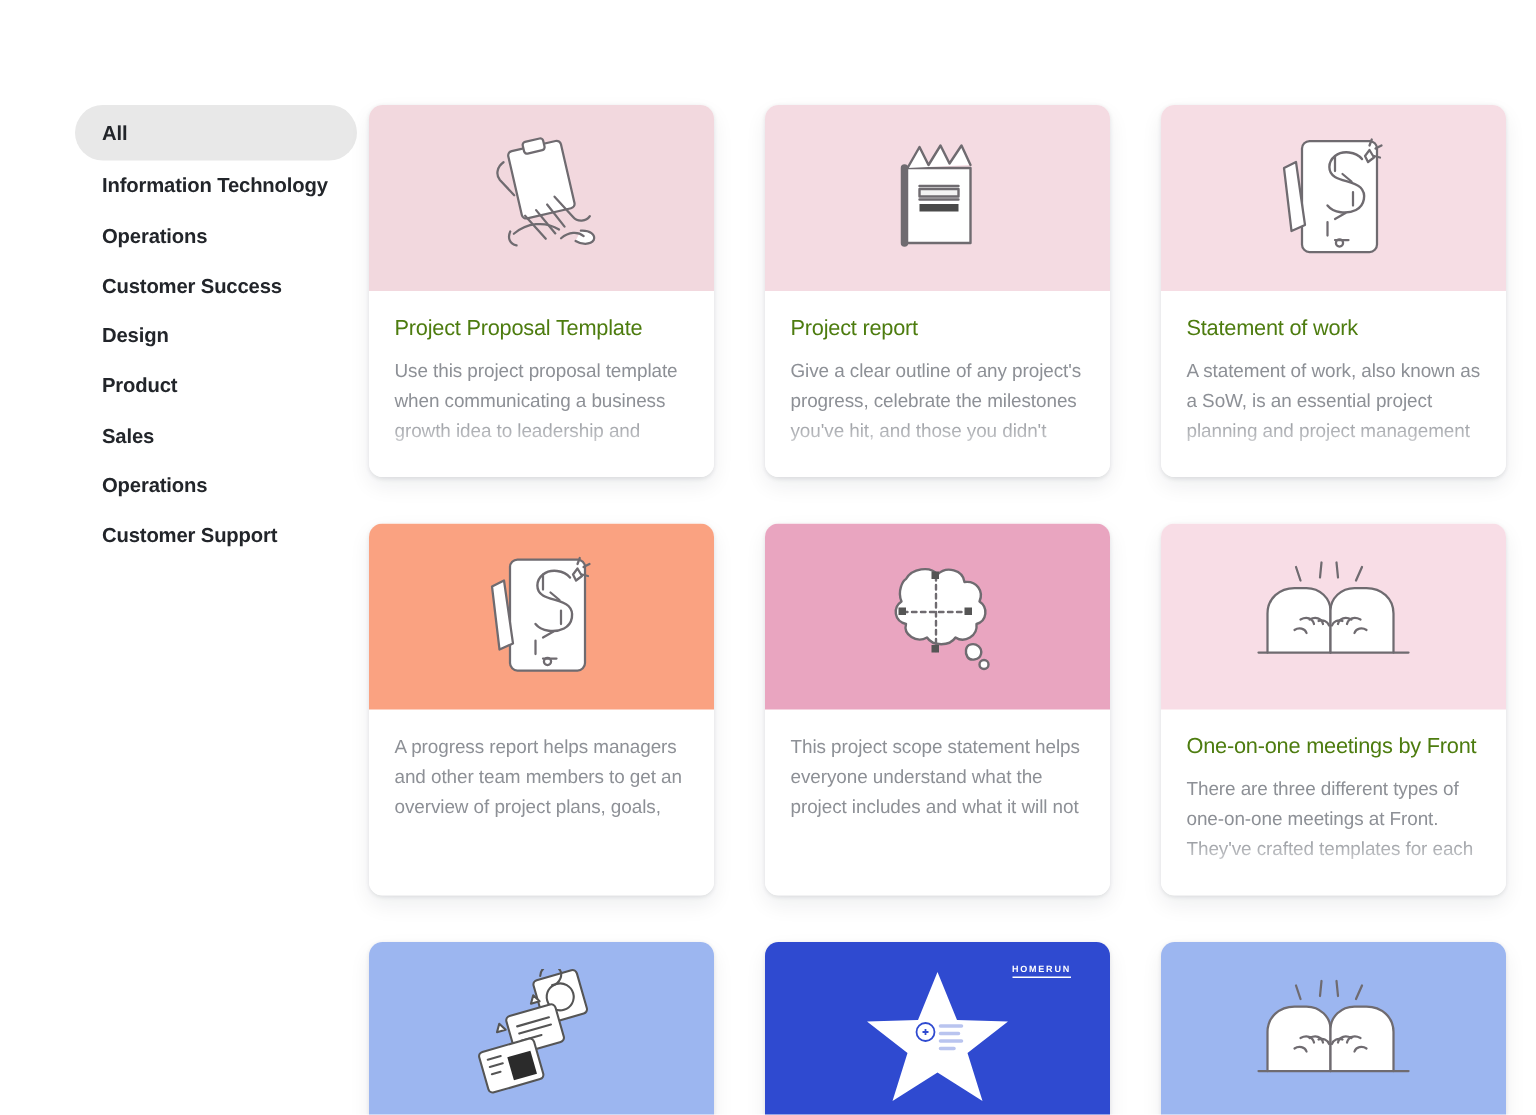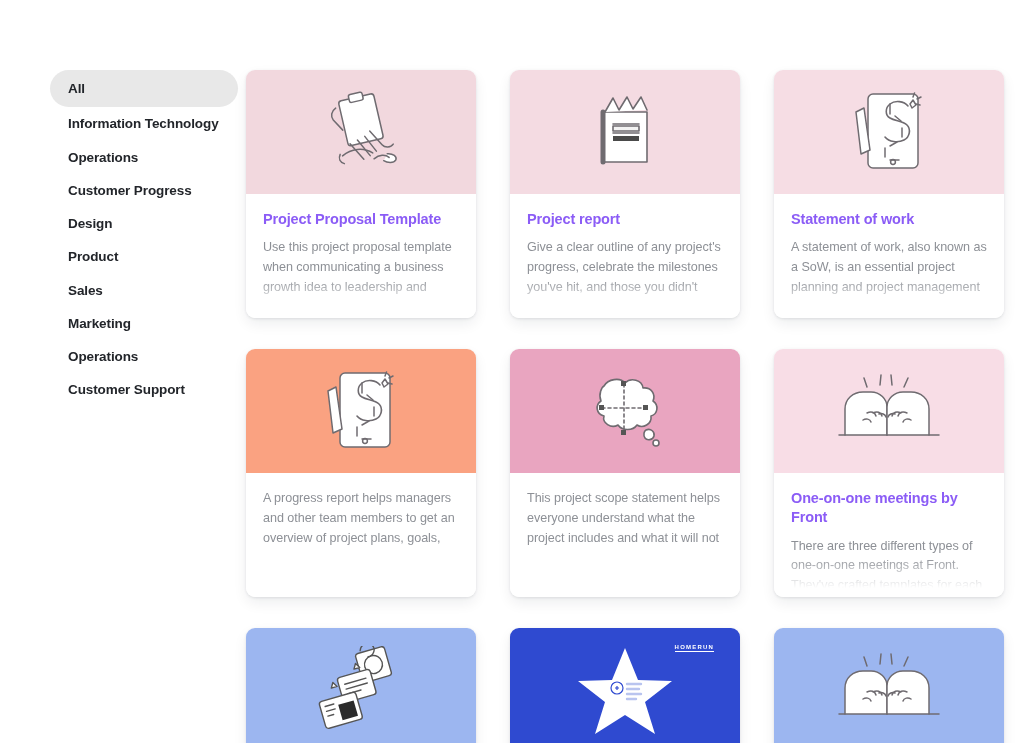--- a/index.html
+++ b/index.html
@@ -77,22 +77,22 @@
   .card-body::after {
     content: "";
     position: absolute;
     left: 0; right: 0; bottom: 0;
     height: 40px;
     background: linear-gradient(to bottom, rgba(255,255,255,0) 0%, #ffffff 78%);
     pointer-events: none;
   }
   .card-title {
     font-size: 14.5px;
-    font-weight: 700;
-    color: #8b5cf6;
+    font-weight: 400;
+    color: #4d7c0f;
     line-height: 1.33;
     letter-spacing: -0.15px;
     margin-bottom: 9px;
   }
   .card-desc {
     font-size: 12.6px;
     color: #8d9096;
     line-height: 1.58;
     letter-spacing: -0.05px;
   }
@@ -112,25 +112,24 @@
 </style>
 </head>
 <body>
 
 <div class="page">
 
   <nav class="sidebar" id="sidebar">
       <div class="nav-item active"><span>All</span></div>
       <div class="nav-item"><span>Information Technology</span></div>
       <div class="nav-item"><span>Operations</span></div>
-      <div class="nav-item"><span>Customer Progress</span></div>
+      <div class="nav-item"><span>Customer Success</span></div>
       <div class="nav-item"><span>Design</span></div>
       <div class="nav-item"><span>Product</span></div>
       <div class="nav-item"><span>Sales</span></div>
-      <div class="nav-item"><span>Marketing</span></div>
       <div class="nav-item"><span>Operations</span></div>
       <div class="nav-item"><span>Customer Support</span></div>
     </nav>
 
   <div class="content">
     <div class="grid" id="grid">
         <div class="card r1">
           <div class="banner" style="background: rgb(242, 216, 222);">
             <svg class="art" width="92" height="86" viewBox="0 0 92 86" fill="none" stroke="#6f6b70" stroke-width="1.5" stroke-linecap="round" stroke-linejoin="round">
         <g transform="rotate(-13 46 40)">

